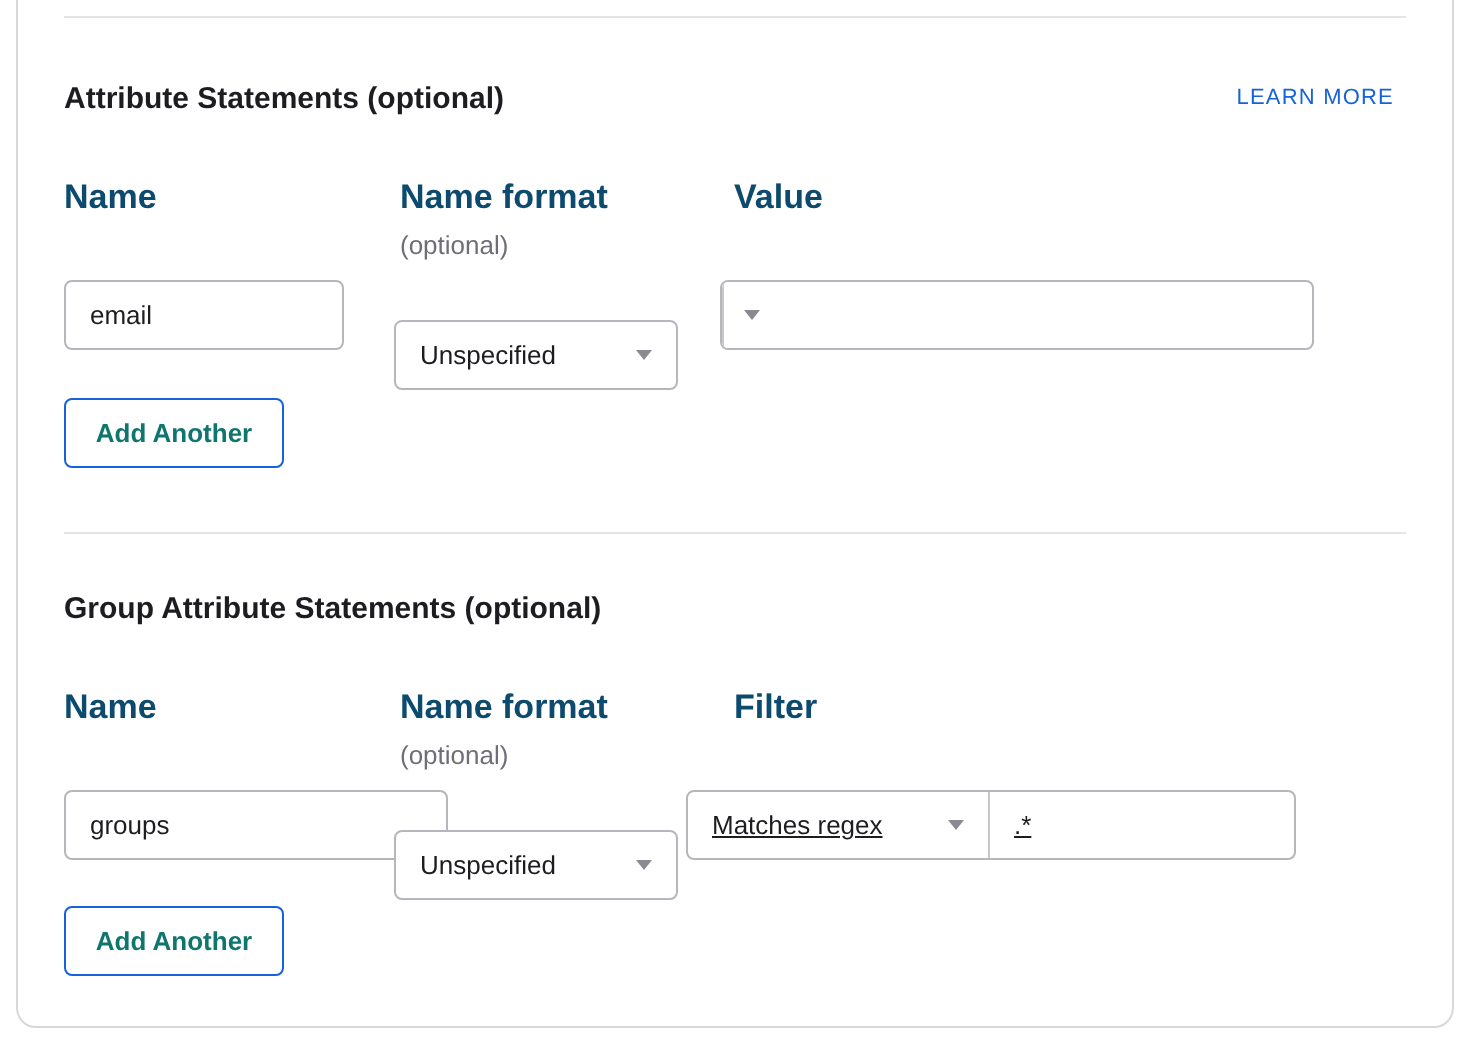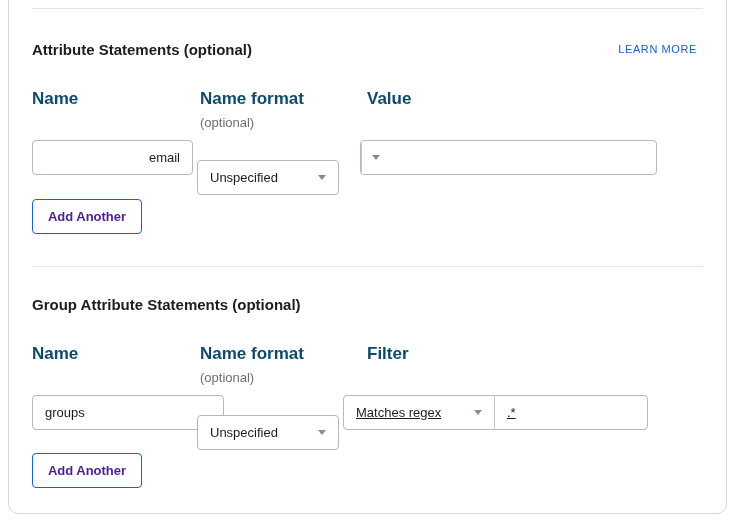--- a/index.html
+++ b/index.html
@@ -145,21 +145,21 @@
     display:inline-block;
   }
   .add-btn {
     position:absolute;
     left:32px;
     width:110px;
     height:35px;
     border:1px solid #1662dd;
     border-radius:4px;
     background:#ffffff;
-    color:#4c1d95;
+    color:#0f766e;
     font-family:"Liberation Sans", sans-serif;
     font-size:13px;
     font-weight:bold;
     cursor:pointer;
   }
 </style>
 </head>
 <body>
 
 <div class="card"></div>
@@ -168,21 +168,21 @@
 
 <div class="section-title" style="top:42px;text-align:right;">Attribute Statements (optional)</div>
 
 <a class="learn-more" style="top:43px;">LEARN MORE</a>
 
 <div class="col-header" style="left:32px; top:92px;">Name</div>
 <div class="col-header" style="left:200px; top:92px;">Name format</div>
 <div class="col-header" style="left:367px; top:92px;">Value</div>
 <div class="optional-note" style="left:200px; top:116px;">(optional)</div>
 
-<input class="text-input" style="left: 32px; top: 140px; width: 161px; text-align: right;" type="text" value="email">
+<input class="text-input" style="left: 32px; top: 140px; width: 140px;" type="text" value="email">
 
 <div class="fake-select" style="left:197px; top:140px; width:142px;">
   <span>Unspecified</span>
   <span class="caret"></span>
 </div>
 
 <div class="combo" style="left:360px; top:140px; width:297px;">
   <button class="combo-arrow-btn">
     <span class="caret"></span>
   </button>

